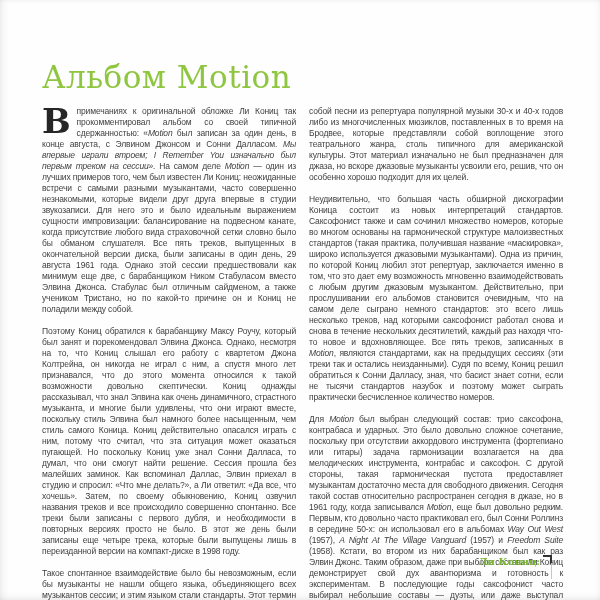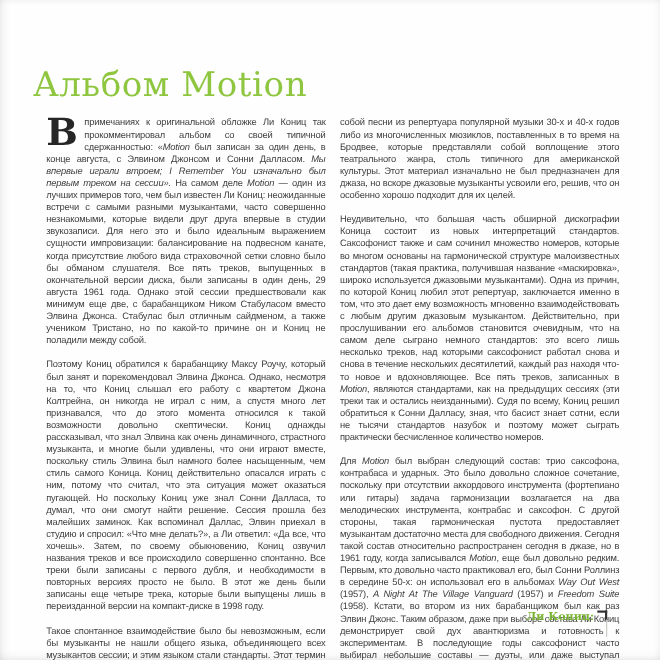--- a/index.html
+++ b/index.html
@@ -5,21 +5,21 @@
   html,body{margin:0;padding:0;background:#ffffff;}
   .page{
     position:relative;width:600px;height:600px;background:#fefefe;overflow:hidden;
     font-family:"Liberation Sans",sans-serif;
     box-shadow: inset 6px 0 12px -9px rgba(60,60,55,.25),
                 inset -5px 0 10px -8px rgba(60,60,55,.15),
                 inset 0 -6px 12px -9px rgba(60,60,55,.22),
                 inset 0 5px 10px -9px rgba(60,60,55,.12);
   }
   .title{
-    position:absolute;left:30px;top:62px;margin:0;
+    position:absolute;left:42px;top:62px;margin:0;
     font-family:"DejaVu Serif","Liberation Serif",serif;
     font-weight:400;font-size:31px;line-height:1;color:#8fc640;letter-spacing:.5px;
   }
   .columns{
     position:absolute;left:42px;top:106px;width:521px;
     display:flex;gap:13px;
   }
   .col{width:254px;}
   .para{
     margin:0 0 11px 0;

